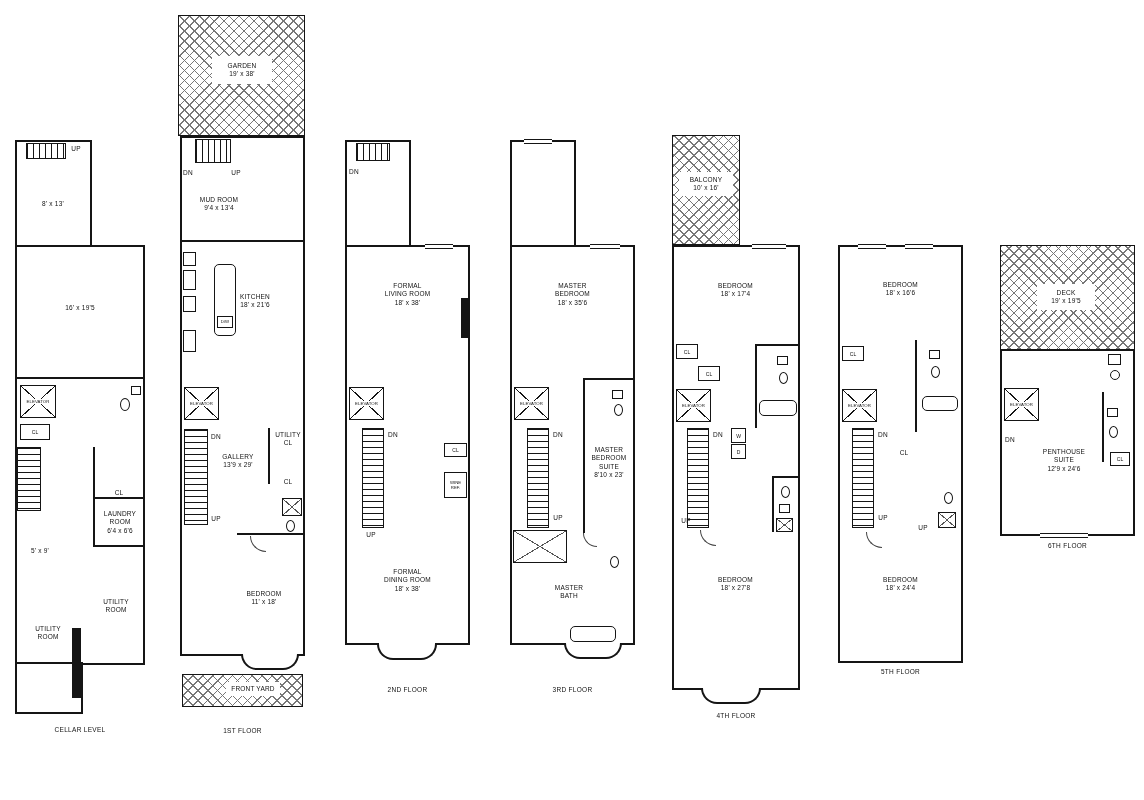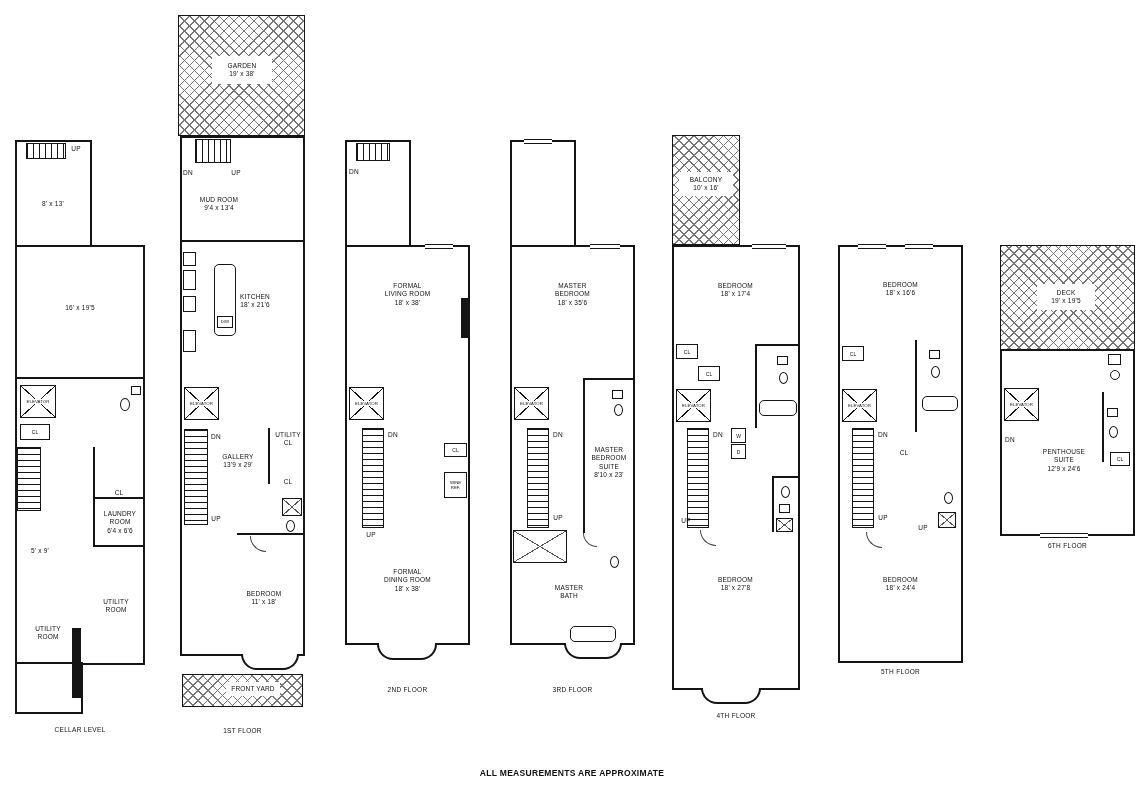--- a/index.html
+++ b/index.html
@@ -240,14 +240,13 @@
 12'9 x 24'6</div>
   <div class="fix" style="left:1108px;top:354px;width:13px;height:11px"></div>
   <div class="fix round" style="left:1110px;top:370px;width:10px;height:10px"></div>
   <div class="iwall" style="left:1102px;top:392px;width:2px;height:70px"></div>
   <div class="fix" style="left:1107px;top:408px;width:11px;height:9px"></div>
   <div class="fix round" style="left:1109px;top:426px;width:9px;height:12px"></div>
   <div class="cbox" style="left:1110px;top:452px;width:20px;height:14px">CL</div>
   <div class="win" style="left:1040px;top:533px;width:48px"></div>
   <div class="cap" style="left:1000px;top:542px;width:135px">6TH FLOOR</div>
 
-  <div class="footer" style="top:768px">ALL MEASUREMENTS ARE APPROXIMATE</div>
 </div>
 
 </body></html>

